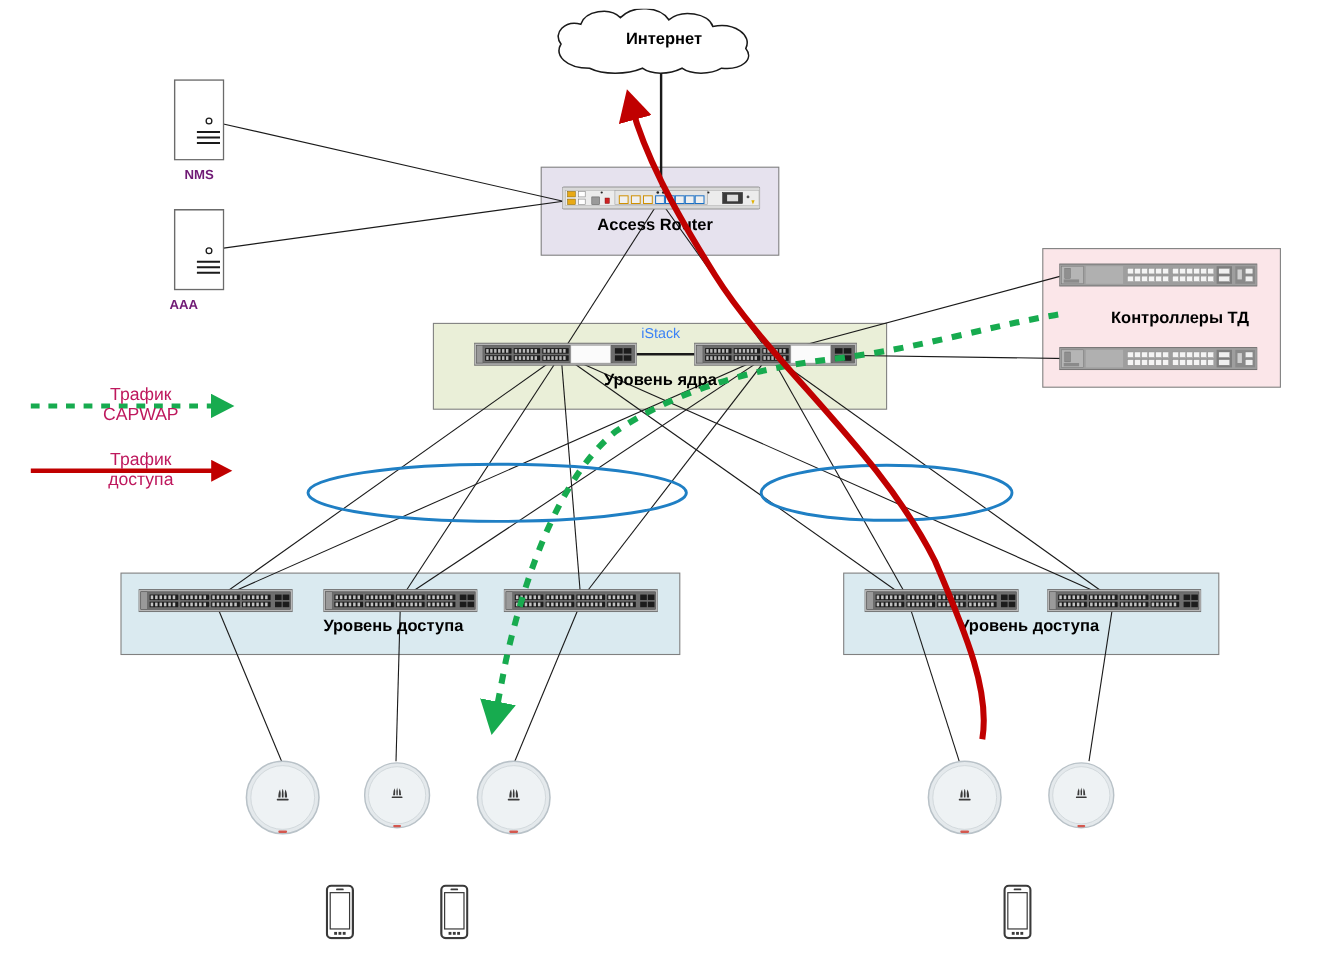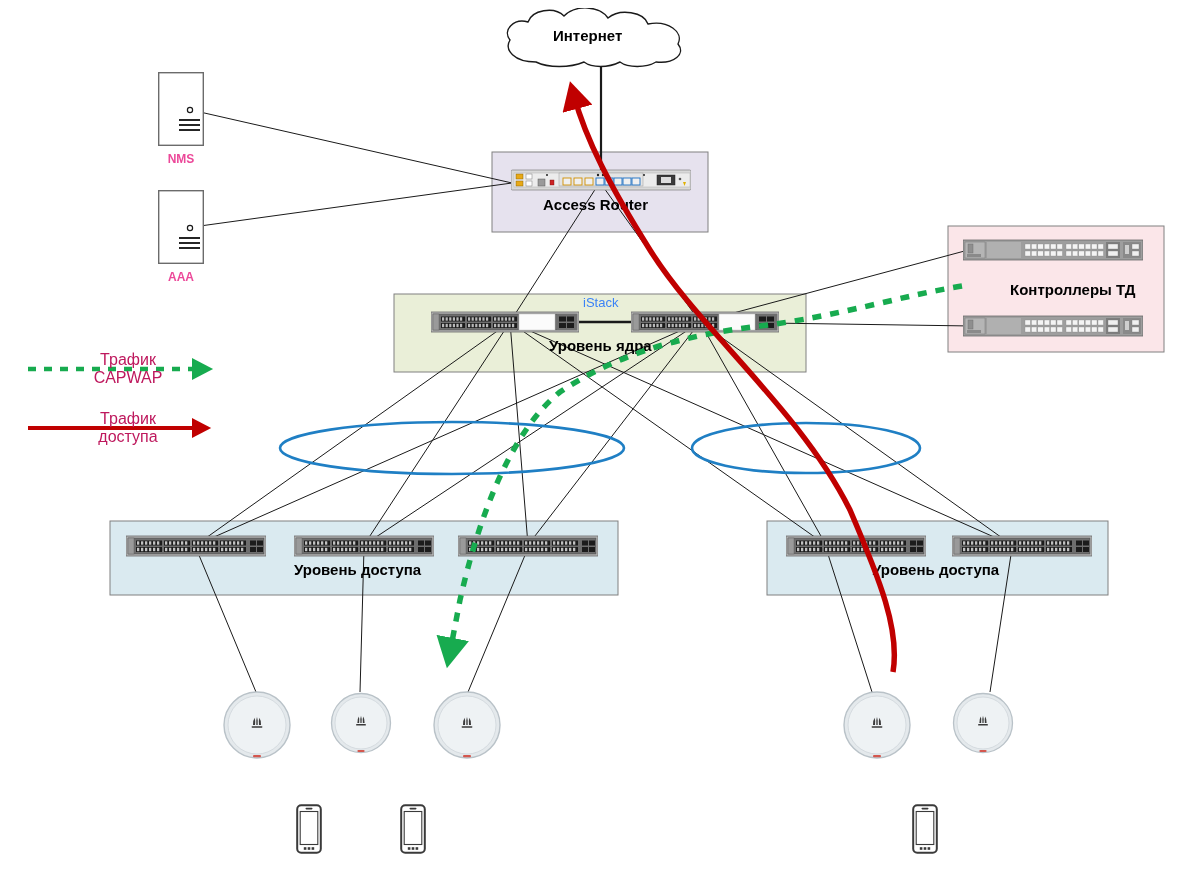--- a/index.html
+++ b/index.html
@@ -44,21 +44,21 @@
     color: #be185d;
     text-align: center;
     line-height: 1.15;
     white-space: nowrap;
   }
   .dev-label {
     position: absolute;
     z-index: 5;
     font-size: 12px;
     font-weight: bold;
-    color: #ec4899;
+    color: #701a75;
     white-space: nowrap;
     text-align: center;
   }
   .cloud-label {
     position: absolute;
     z-index: 5;
     font-size: 15px;
     font-weight: bold;
     color: #000000;
     white-space: nowrap;
@@ -158,21 +158,21 @@
     <line x1="28" y1="369" x2="196" y2="369" stroke="#17ab4f" stroke-width="4.5" stroke-dasharray="8 8" marker-end="url(#arrow-green-legend)"></line>
     <line x1="28" y1="428" x2="196" y2="428" stroke="#c00000" stroke-width="4" stroke-linecap="butt" marker-end="url(#arrow-red-legend)"></line>
   </svg>
 
   <svg class="node" style="left:496px; top:8px; width:196px; height:60px;" viewBox="0 0 196 60">
     <path d="M40,54 C18,54 8,42 14,32 C6,22 18,10 32,14 C36,2 58,-2 68,8
              C80,-4 104,-2 112,10 C124,0 148,4 152,16 C172,12 188,24 182,36
              C190,46 178,56 160,54 C150,60 132,60 124,54
              C112,60 96,60 88,54 C74,60 52,60 40,54 Z" fill="#ffffff" stroke="#1a1a1a" stroke-width="1.4"></path>
   </svg>
-  <div class="cloud-label" style="left:553px; top:27px;text-align:right;">Интернет</div>
+  <div class="cloud-label" style="left:569px; top:27px;text-align:right;">Интернет</div>
 
   <svg class="node" style="left:158px; top:72px; width:46px; height:74px;" viewBox="0 0 46 74">
     <rect x="0.7" y="0.7" width="44.6" height="72.6" fill="#ffffff" stroke="#6b6b6b" stroke-width="1.4"></rect>
     <circle cx="32" cy="38" r="2.6" fill="none" stroke="#1a1a1a" stroke-width="1.2"></circle>
     <g stroke="#1a1a1a" stroke-width="1.9">
       <line x1="21" y1="48" x2="42" y2="48"></line>
       <line x1="21" y1="53" x2="42" y2="53"></line>
       <line x1="21" y1="58" x2="42" y2="58"></line>
     </g>
   </svg>
@@ -180,21 +180,21 @@
 
   <svg class="node" style="left:158px; top:190px; width:46px; height:74px;" viewBox="0 0 46 74">
     <rect x="0.7" y="0.7" width="44.6" height="72.6" fill="#ffffff" stroke="#6b6b6b" stroke-width="1.4"></rect>
     <circle cx="32" cy="38" r="2.6" fill="none" stroke="#1a1a1a" stroke-width="1.2"></circle>
     <g stroke="#1a1a1a" stroke-width="1.9">
       <line x1="21" y1="48" x2="42" y2="48"></line>
       <line x1="21" y1="53" x2="42" y2="53"></line>
       <line x1="21" y1="58" x2="42" y2="58"></line>
     </g>
   </svg>
-  <div class="dev-label" style="left:158px; top:270px; width:46px;">AAA</div>
+  <div class="dev-label" style="left:144px; top:270px; width:46px;">AAA</div>
 
   <svg class="node" style="left:511px; top:168px; width:180px; height:24px;" viewBox="0 0 180 24">
     <rect x="0" y="2" width="180" height="20" rx="1.5" fill="#d9d9d9" stroke="#8a8a8a" stroke-width="0.8"></rect>
     <rect x="3" y="5" width="176" height="14" fill="#ececec" stroke="#b0b0b0" stroke-width="0.5"></rect>
 
     <rect x="5" y="6" width="7" height="5" fill="#e8a915" stroke="#8a6608" stroke-width="0.5"></rect>
     <rect x="5" y="13" width="7" height="5" fill="#e8a915" stroke="#8a6608" stroke-width="0.5"></rect>
     <rect x="15" y="6" width="6" height="5" fill="#ffffff" stroke="#7a7a7a" stroke-width="0.5"></rect>
     <rect x="15" y="13" width="6" height="5" fill="#ffffff" stroke="#7a7a7a" stroke-width="0.5"></rect>
     <rect x="27" y="11" width="7" height="7" fill="#9a9a9a" stroke="#5a5a5a" stroke-width="0.5"></rect>

